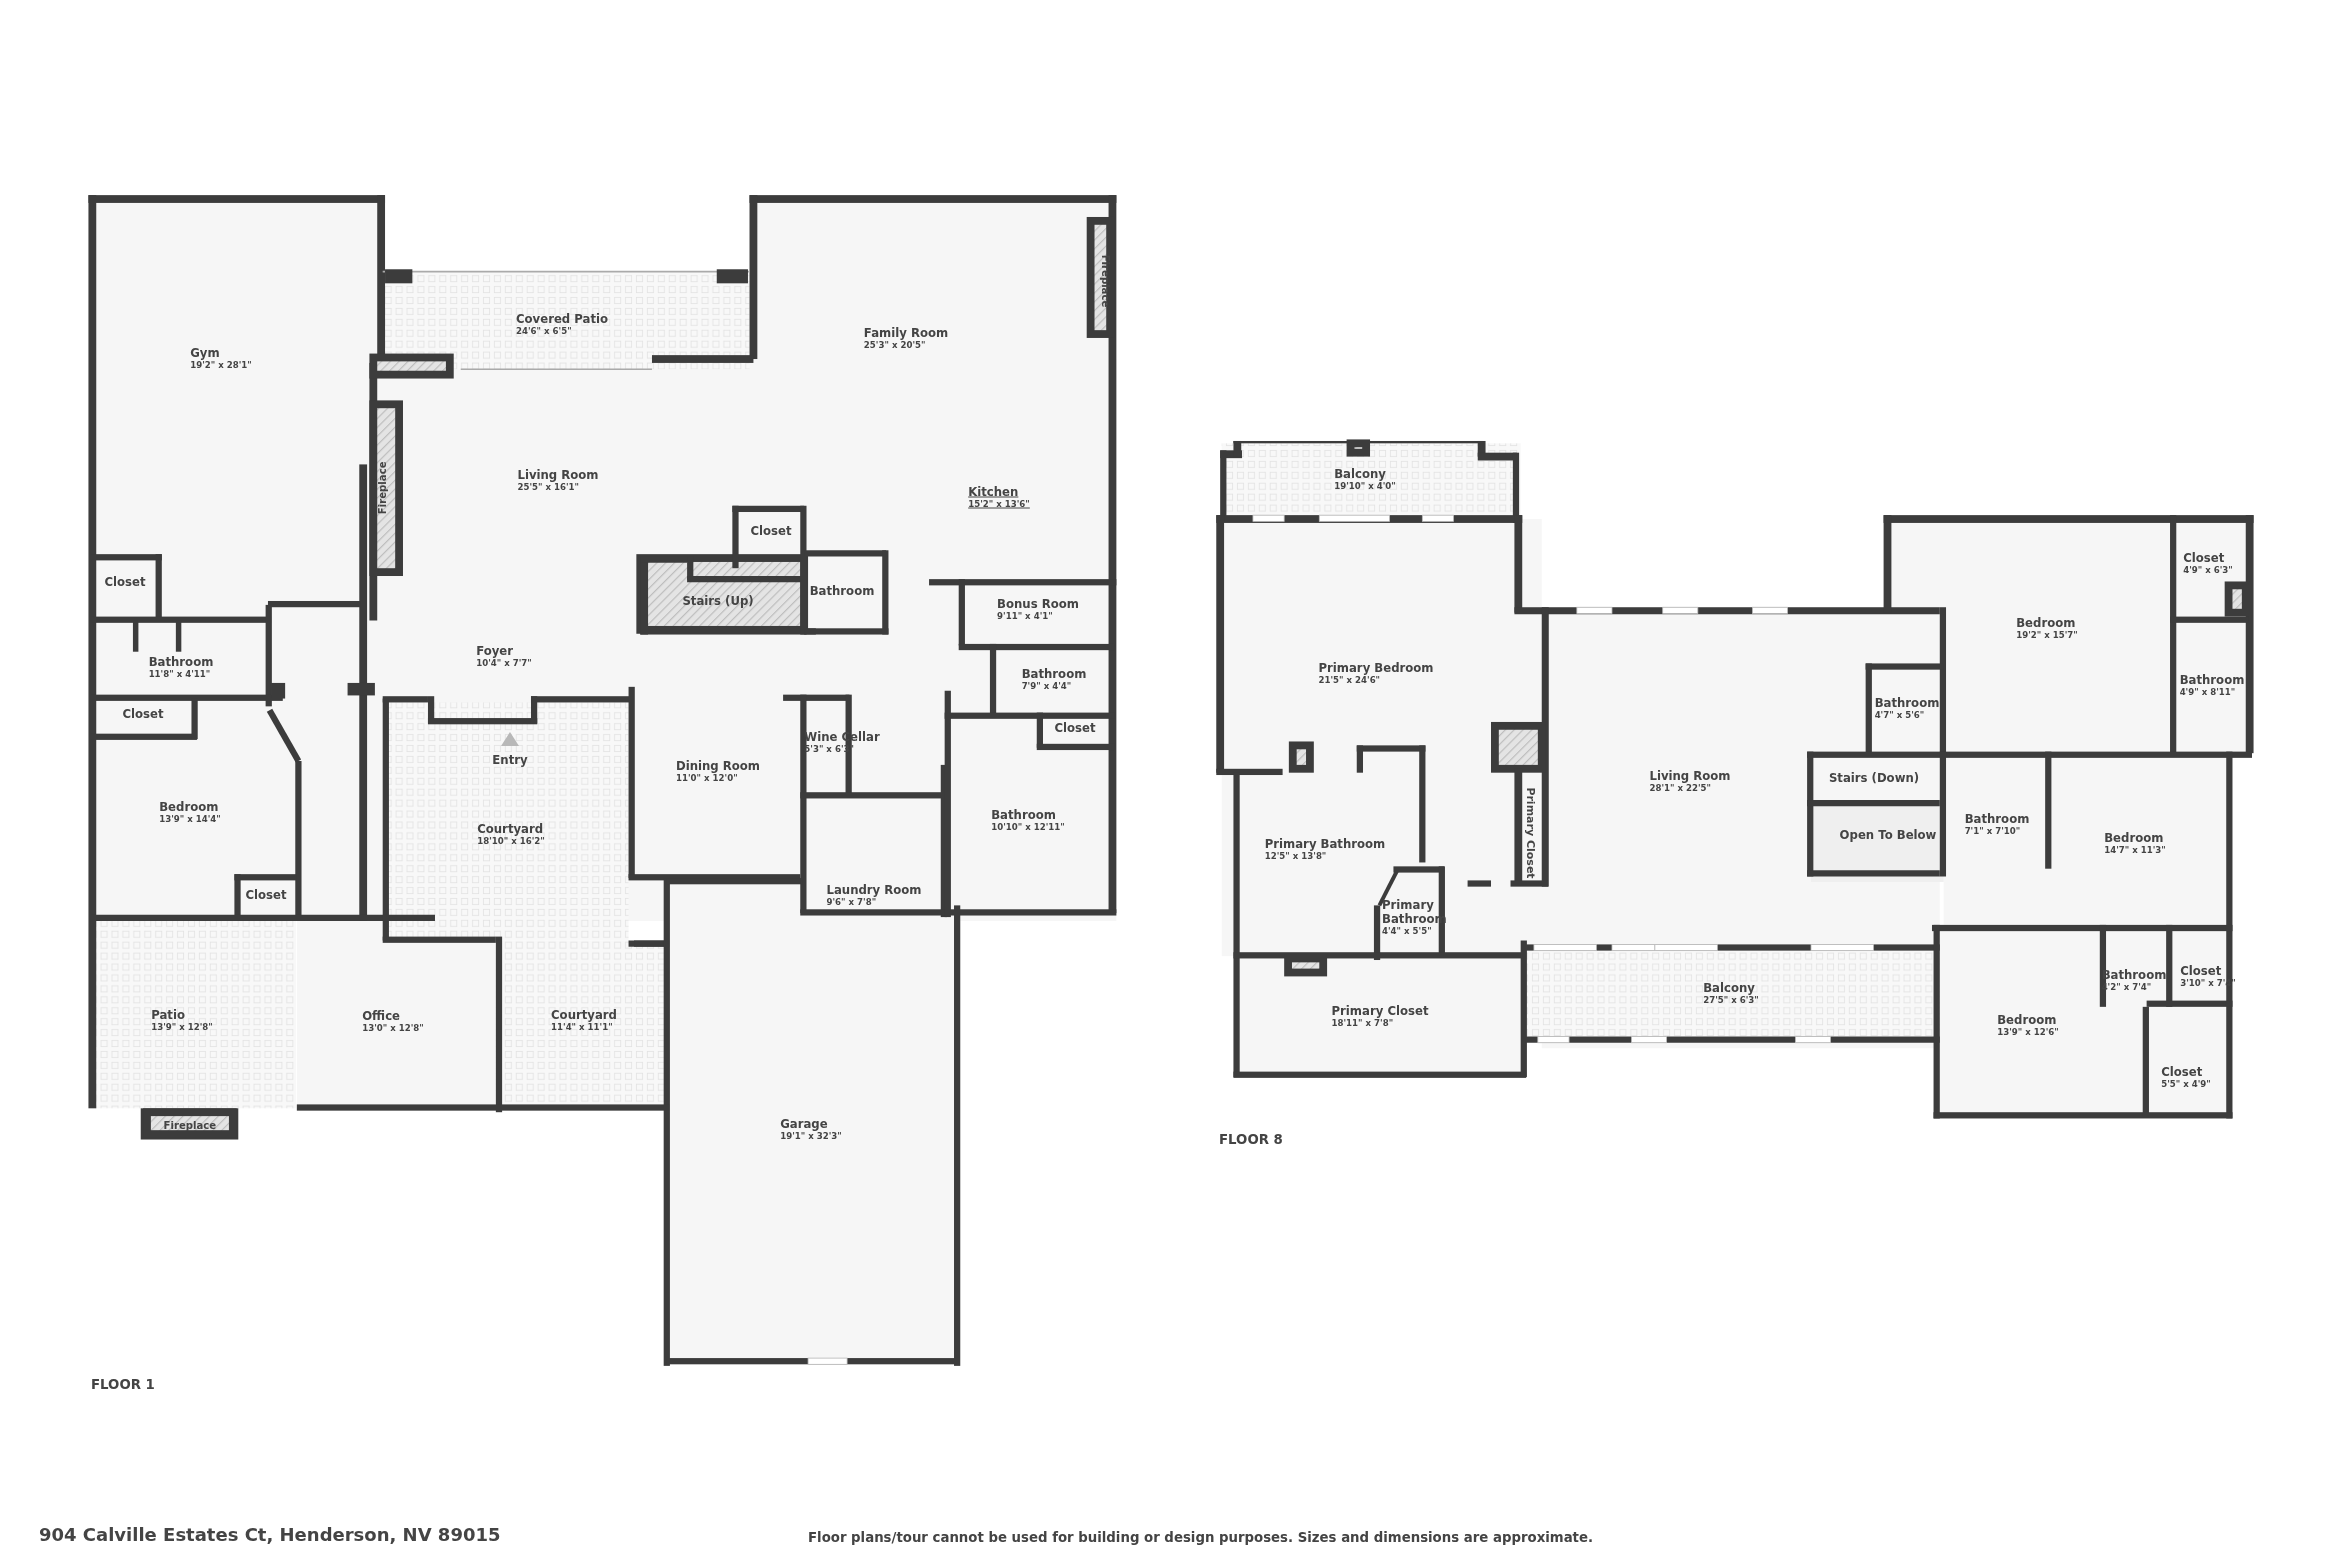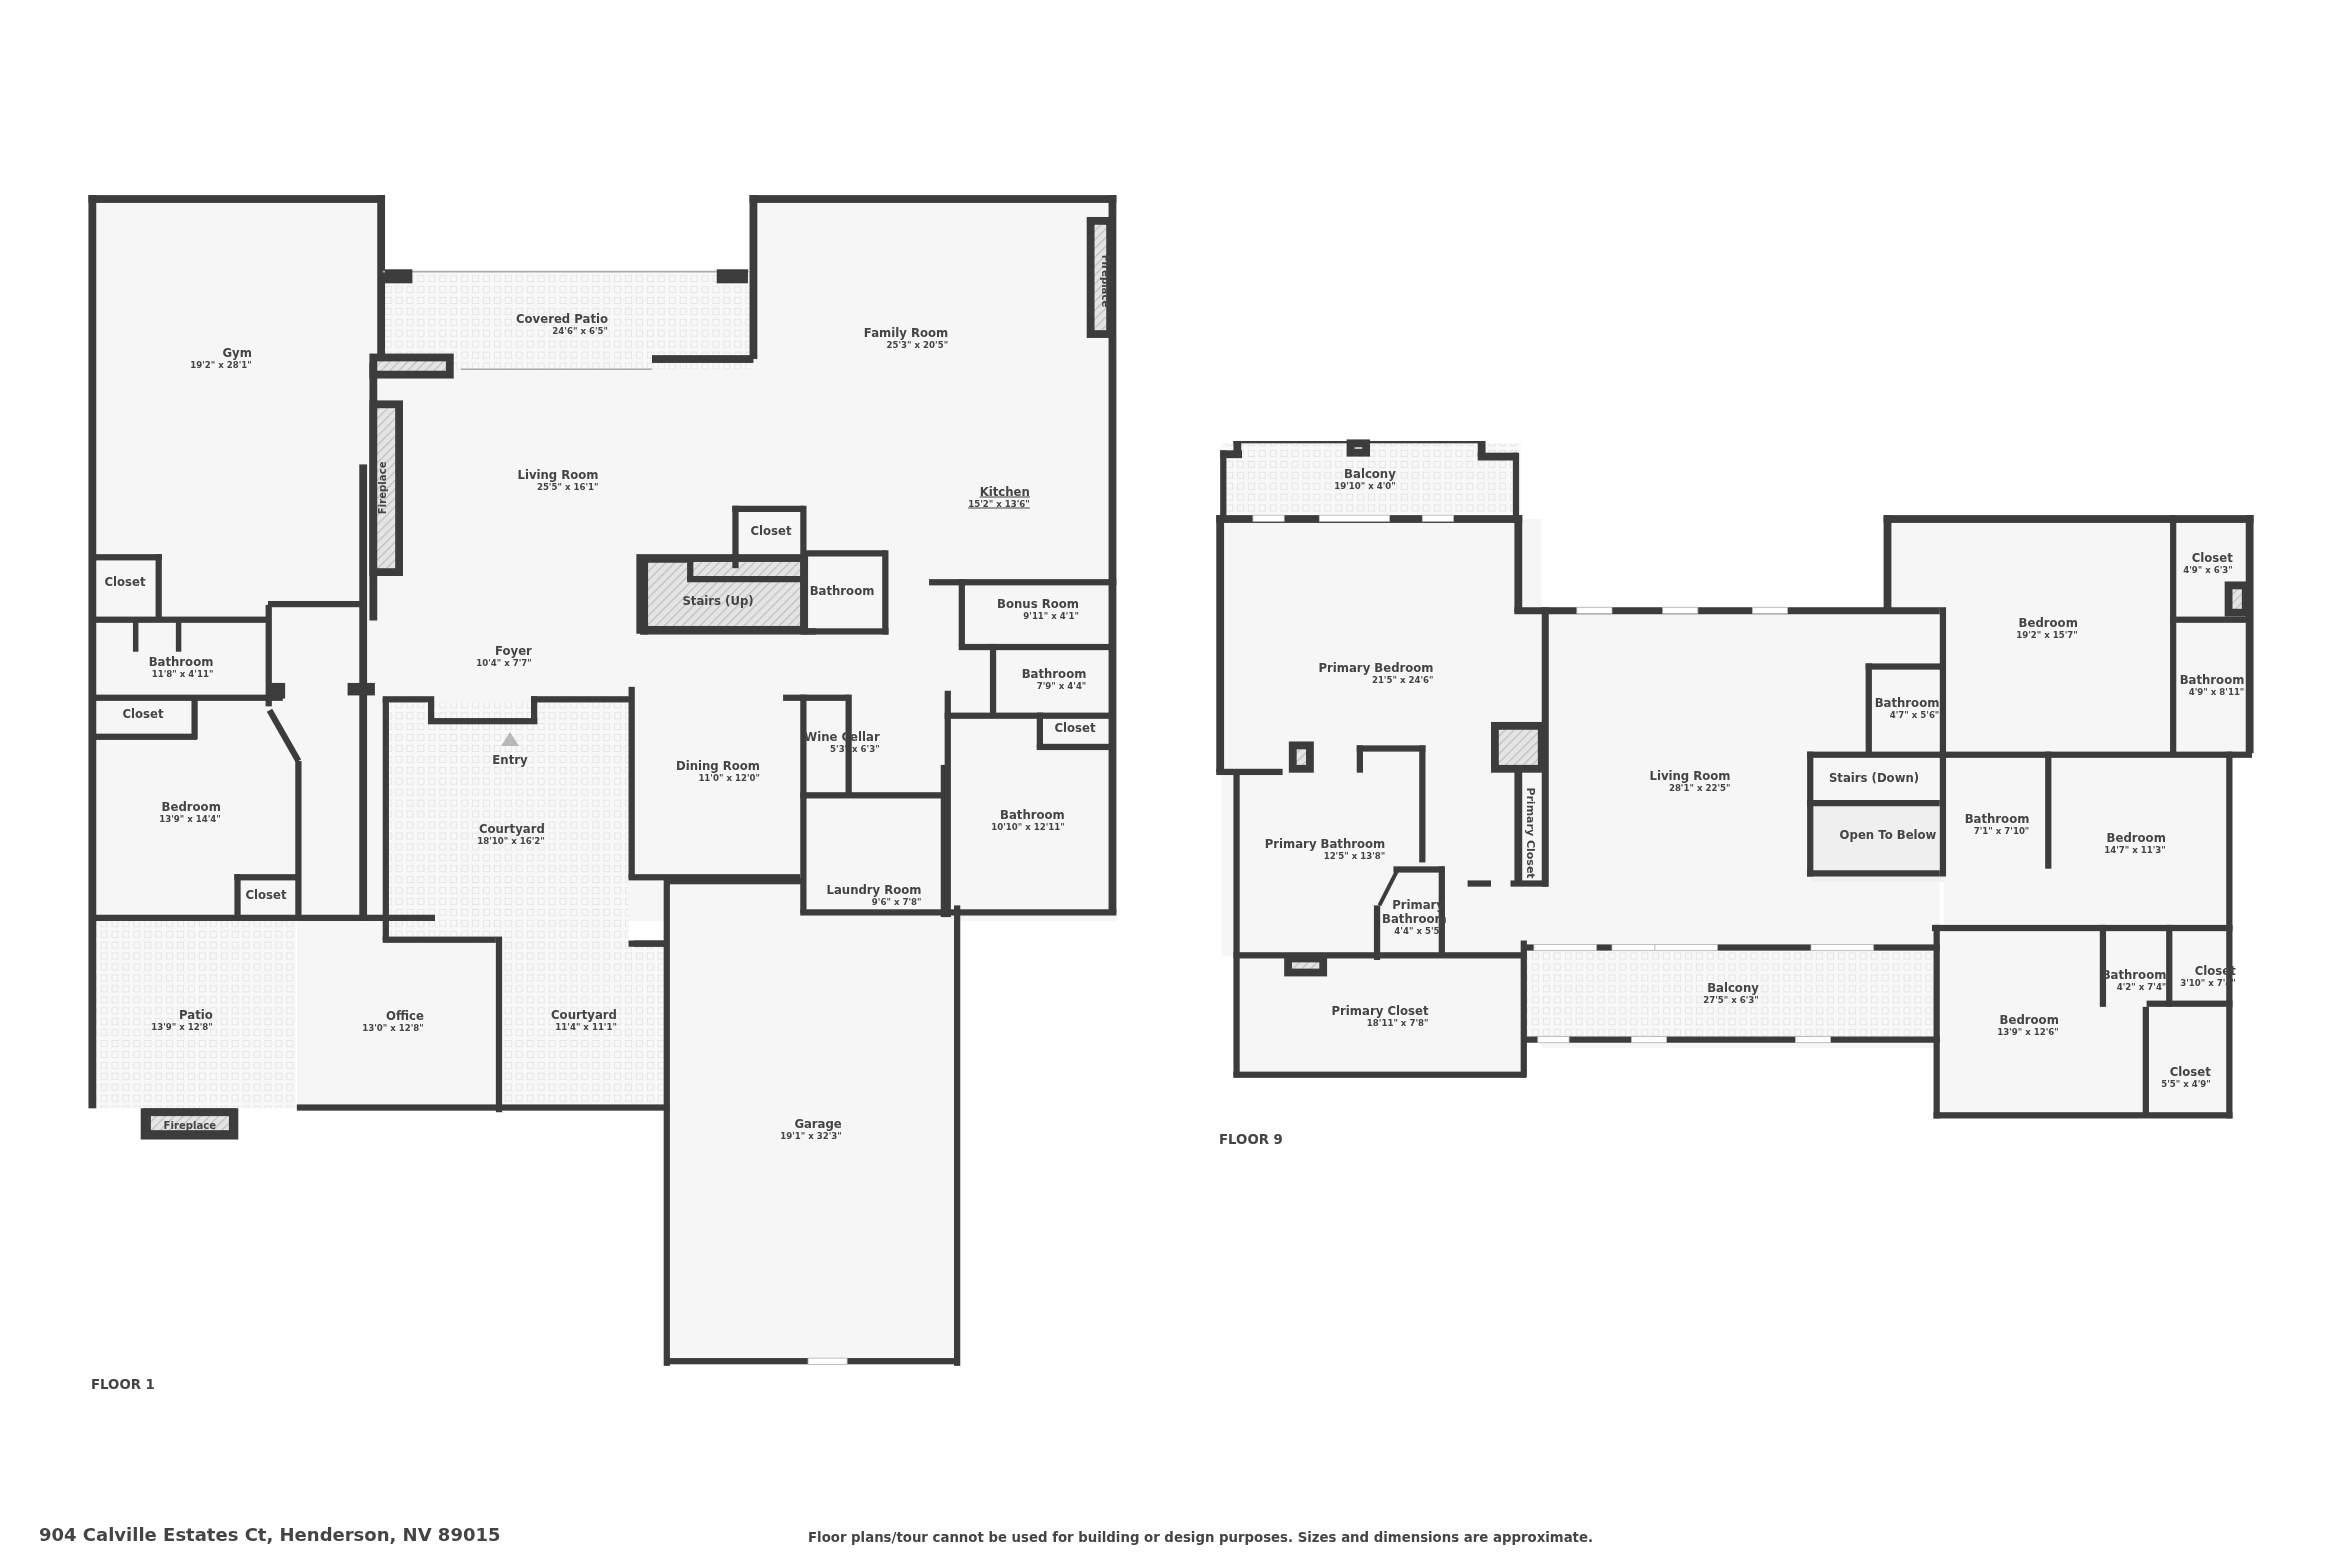--- a/index.html
+++ b/index.html
@@ -3,21 +3,21 @@
 <meta charset="utf-8">
 <style>
   html,body{margin:0;padding:0;background:#fff;}
   body{width:2342px;height:1561px;position:relative;overflow:hidden;font-family:"DejaVu Sans","Liberation Sans",sans-serif;}
   svg#plan{position:absolute;left:0;top:0;width:2342px;height:1561px;}
   .room{fill:#f6f6f6;}
   .tile{fill:url(#tilepat);}
   .wall{fill:#3c3c3c;}
   .hatch{fill:url(#hatchpat);stroke:#3c3c3c;stroke-width:10;}
   .win{fill:#fff;stroke:#bbb;stroke-width:1;}
-  .lbl{position:absolute;transform:translate(-50%,-50%);text-align:right;color:#444;white-space:nowrap;}
+  .lbl{position:absolute;transform:translate(-50%,-50%);text-align:left;color:#444;white-space:nowrap;}
   .lbl .n{font-weight:bold;font-size:11.7px;display:block;line-height:14px;}
   .lbl .d{font-weight:bold;font-size:8.6px;display:block;line-height:11px;}
   .vlbl{position:absolute;transform:translate(-50%,-50%) rotate(-90deg);font-weight:bold;font-size:11px;color:#444;white-space:nowrap;}
   .vlbl.cw{transform:translate(-50%,-50%) rotate(90deg);}
   .floorlbl{position:absolute;font-weight:bold;font-size:13.3px;color:#444;}
   .footer-addr{position:absolute;left:39px;top:1524px;font-weight:bold;font-size:18px;color:#444;}
   .footer-note{position:absolute;left:808px;top:1530px;font-weight:bold;font-size:13.3px;color:#444;}
   .entry-arrow{position:absolute;width:0;height:0;border-left:9.4px solid transparent;border-right:9.4px solid transparent;border-bottom:14px solid #b8b8b8;transform:translate(-50%,-50%);}
 </style>
 </head>
@@ -404,17 +404,17 @@
     <span class="d">3'10" x 7'4"</span>
   </div>
 <div class="lbl" style="left:2028px;top:1025px;">
     <span class="n">Bedroom</span>
     <span class="d">13'9" x 12'6"</span>
   </div>
 <div class="lbl" style="left:2186px;top:1077px;">
     <span class="n">Closet</span>
     <span class="d">5'5" x 4'9"</span>
   </div>
-<div class="floorlbl" style="left:1219px;top:1132px;">FLOOR 9</div>
+<div class="floorlbl" style="left:1219px;top:1132px;">FLOOR 8</div>
 
 <div class="footer-addr">904 Calville Estates Ct, Henderson, NV 89015</div>
 <div class="footer-note">Floor plans/tour cannot be used for building or design purposes. Sizes and dimensions are approximate.</div>
 
 
 </body></html>

